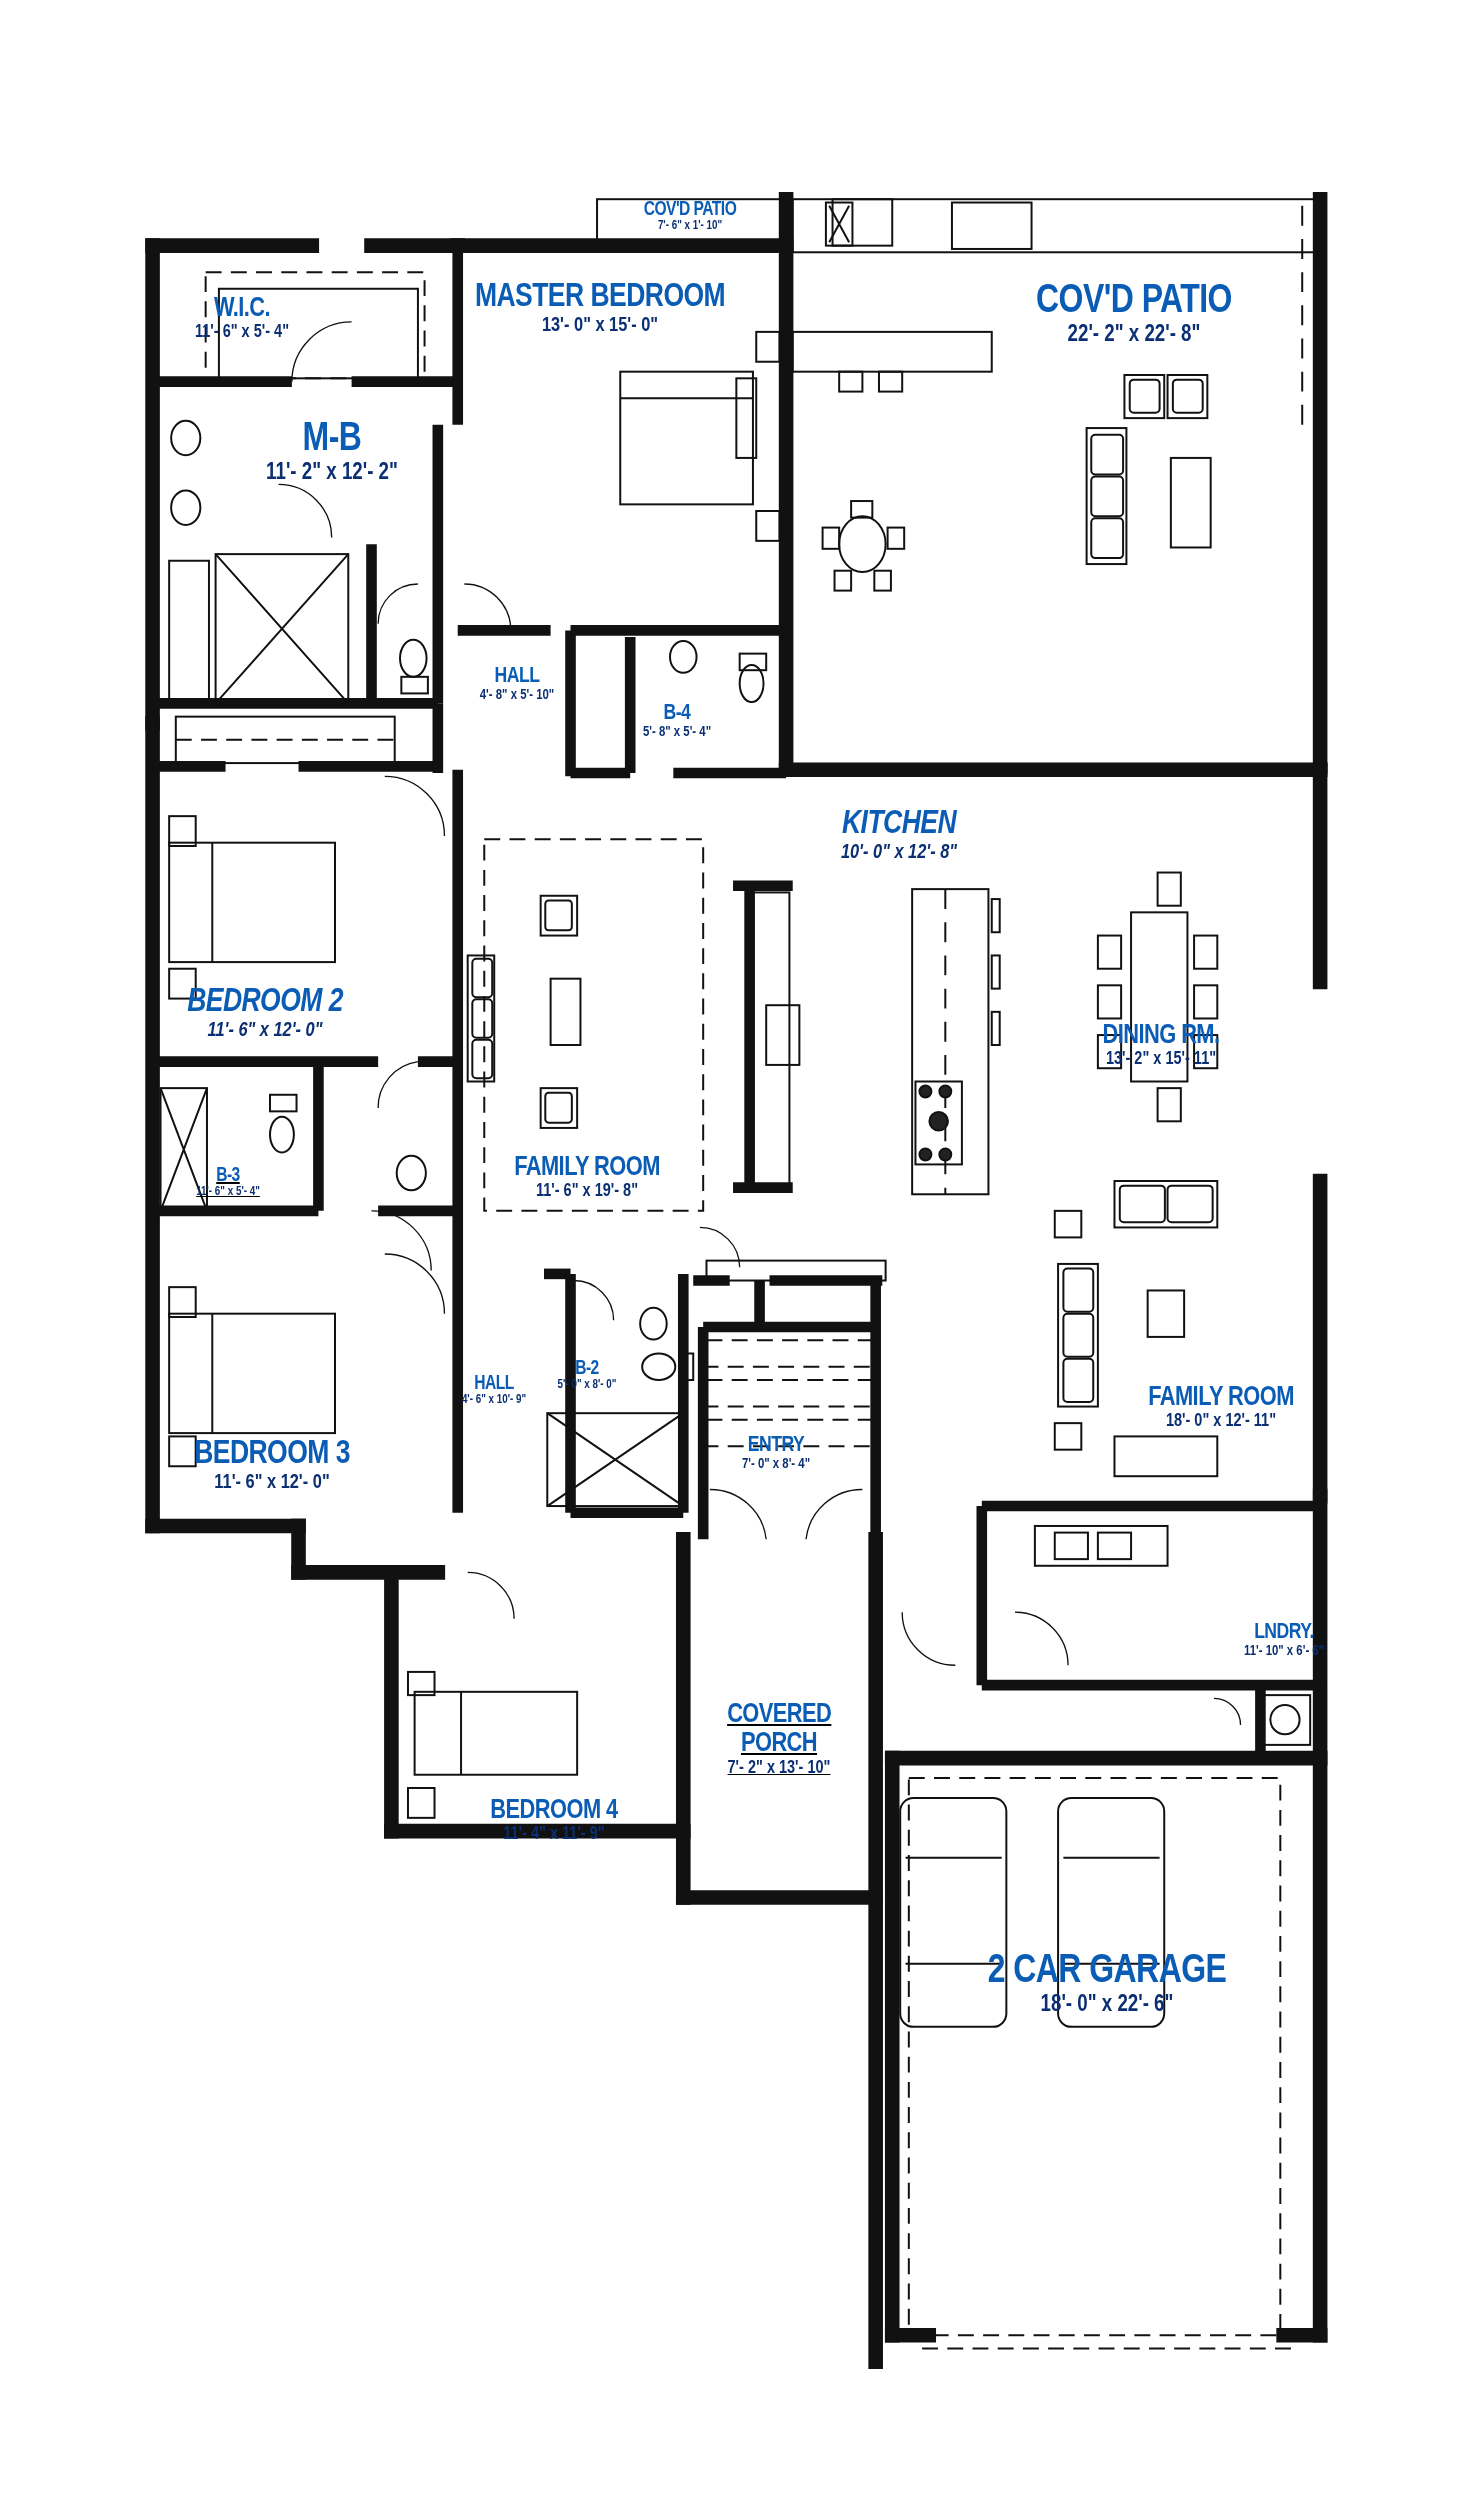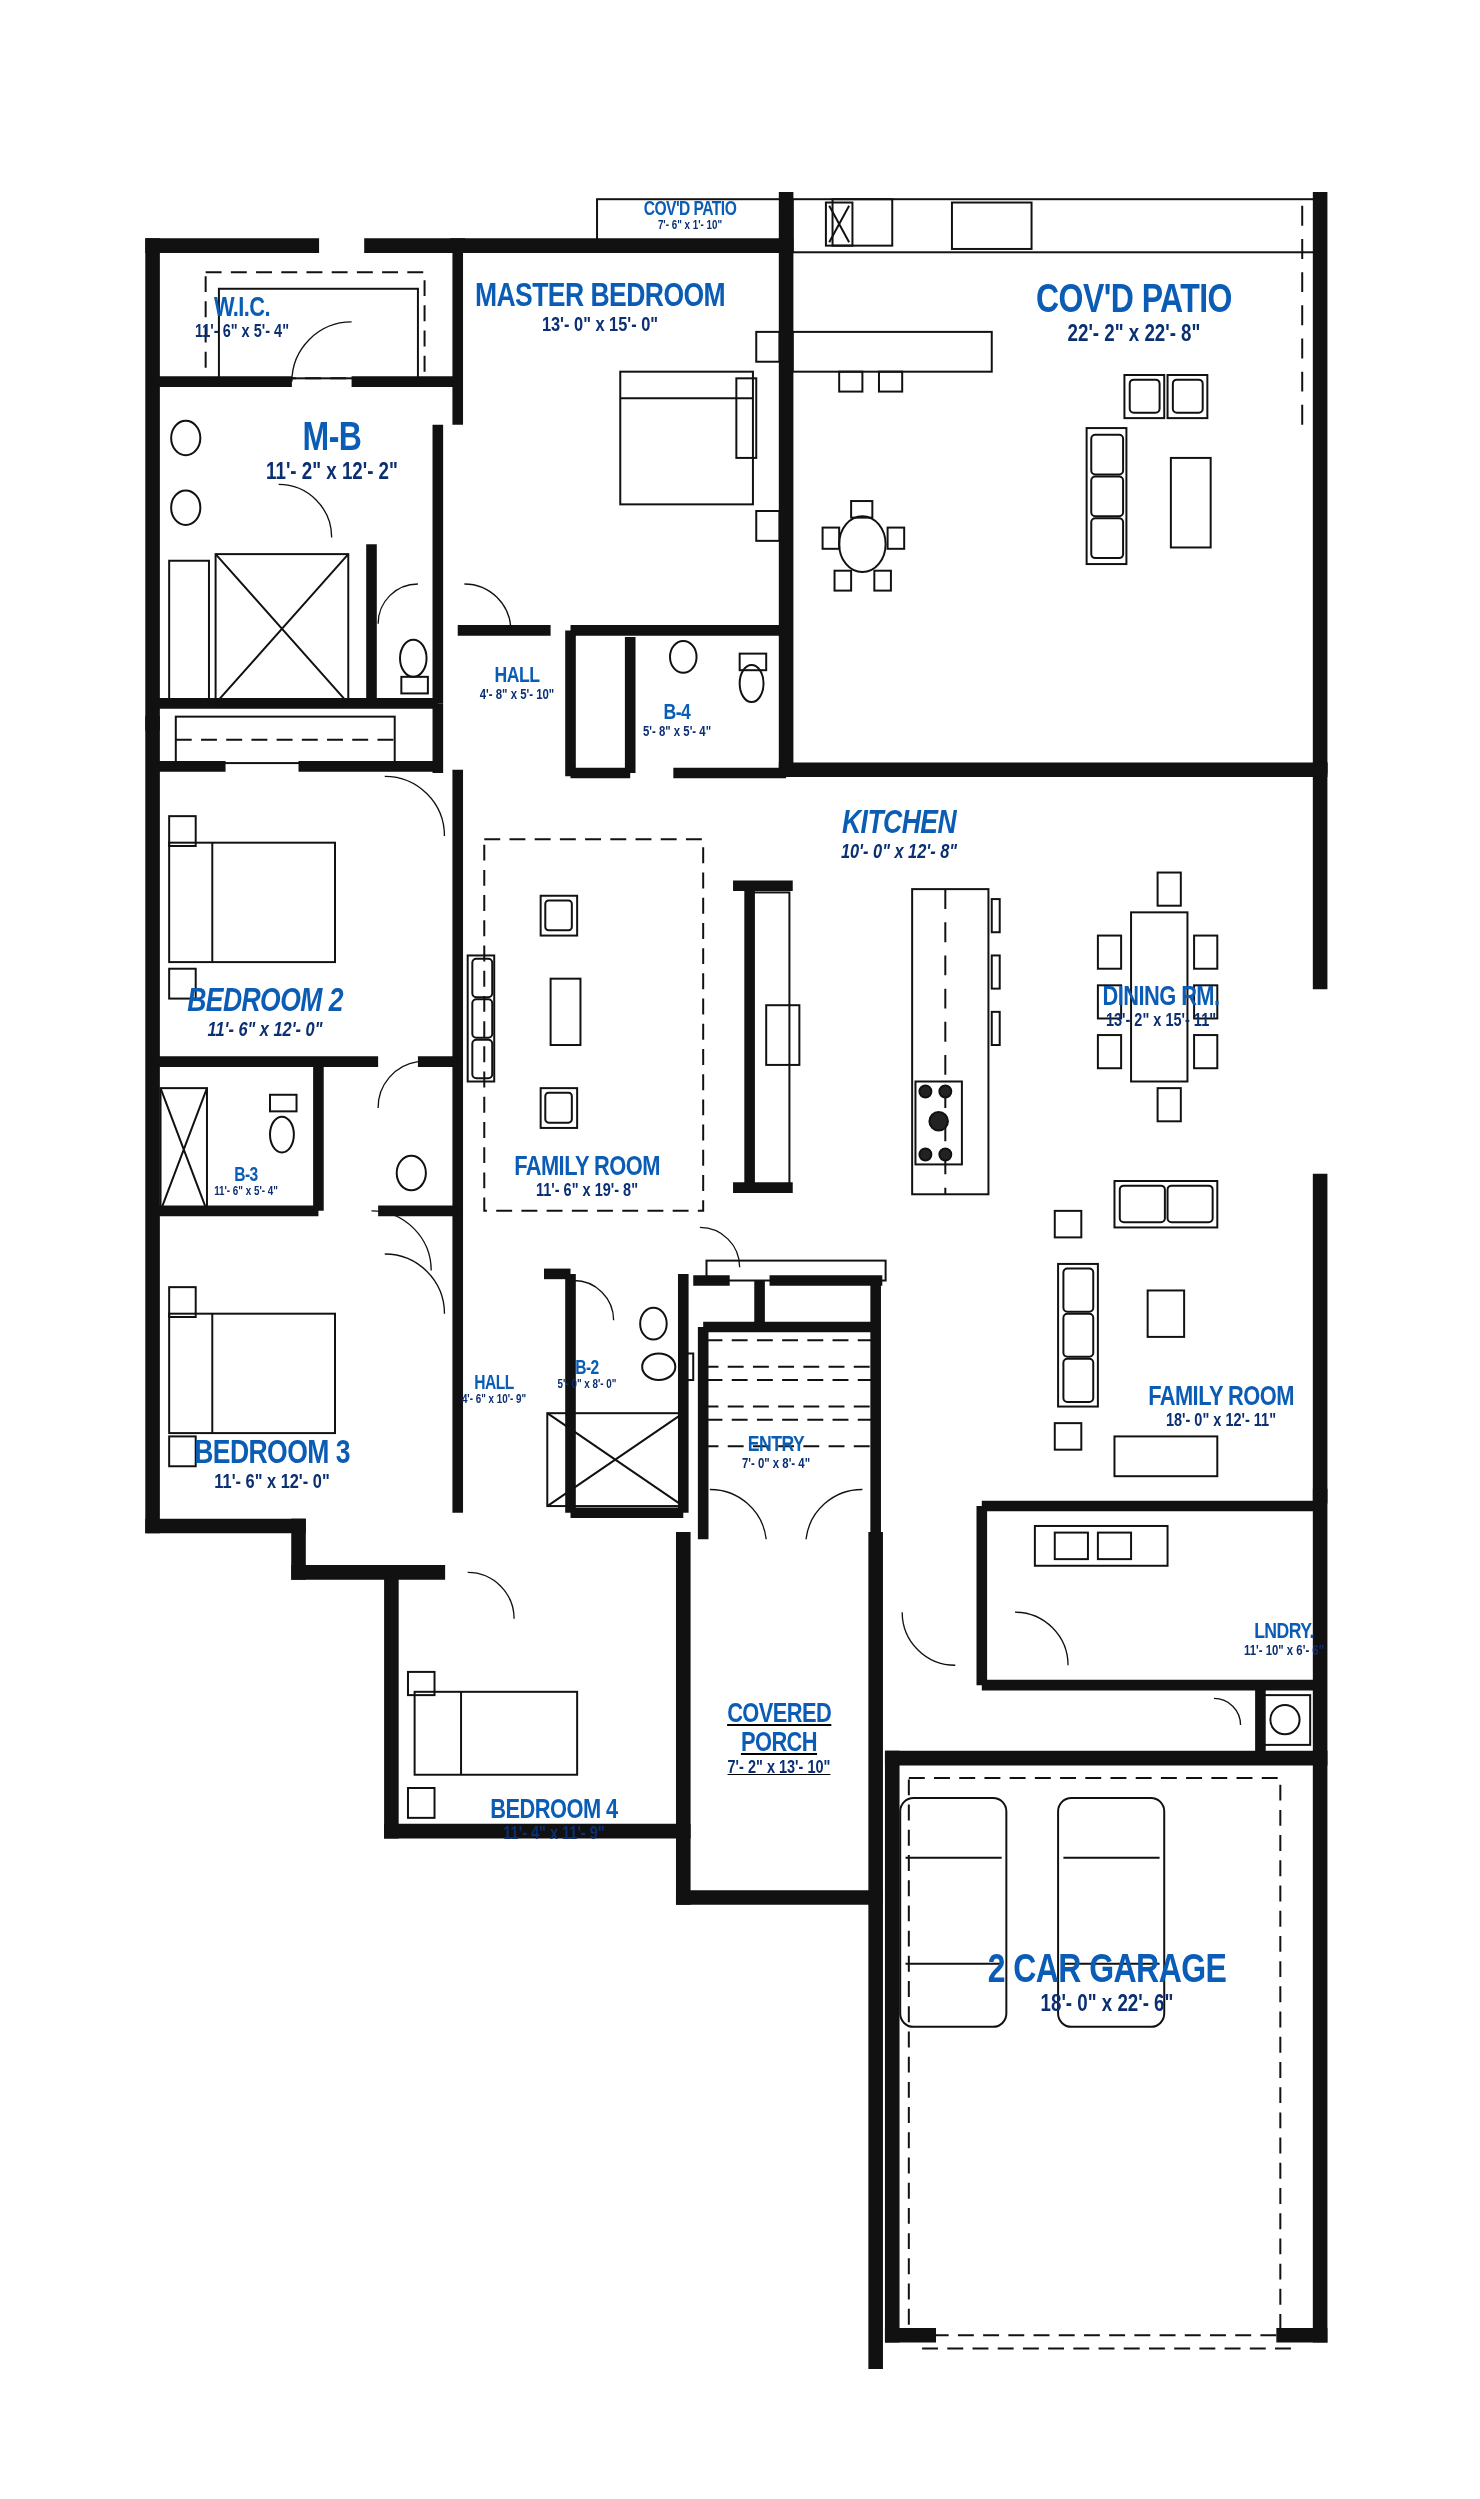--- a/index.html
+++ b/index.html
@@ -321,36 +321,36 @@
 <div class="label sm" style="left:677px; top:700px;">
   <span class="name">B-4</span>
   <span class="dim">5'- 8" x 5'- 4"</span>
 </div>
 
 <div class="label lg" style="left:899px; top:804px;font-style:italic;">
   <span class="name">KITCHEN</span>
   <span class="dim">10'- 0" x 12'- 8"</span>
 </div>
 
-<div class="label md" style="left:1161px; top:981px;">
+<div class="label md" style="left:1161px; top:1019px;">
   <span class="name">DINING RM.</span>
   <span class="dim">13'- 2" x 15'- 11"</span>
 </div>
 
 <div class="label lg" style="left:265px; top:982px;font-style:italic;">
   <span class="name">BEDROOM 2</span>
   <span class="dim">11'- 6" x 12'- 0"</span>
 </div>
 
 <div class="label md" style="left:587px; top:1151px;">
   <span class="name">FAMILY ROOM</span>
   <span class="dim">11'- 6" x 19'- 8"</span>
 </div>
 
-<div class="label xs" style="left:246px; top:1164px;">
+<div class="label xs" style="left:228px; top:1164px;text-decoration:underline;">
   <span class="name">B-3</span>
   <span class="dim">11'- 6" x 5'- 4"</span>
 </div>
 
 <div class="label md" style="left:1221px; top:1381px;">
   <span class="name">FAMILY ROOM</span>
   <span class="dim">18'- 0" x 12'- 11"</span>
 </div>
 
 <div class="label xs" style="left:494px; top:1372px;">

